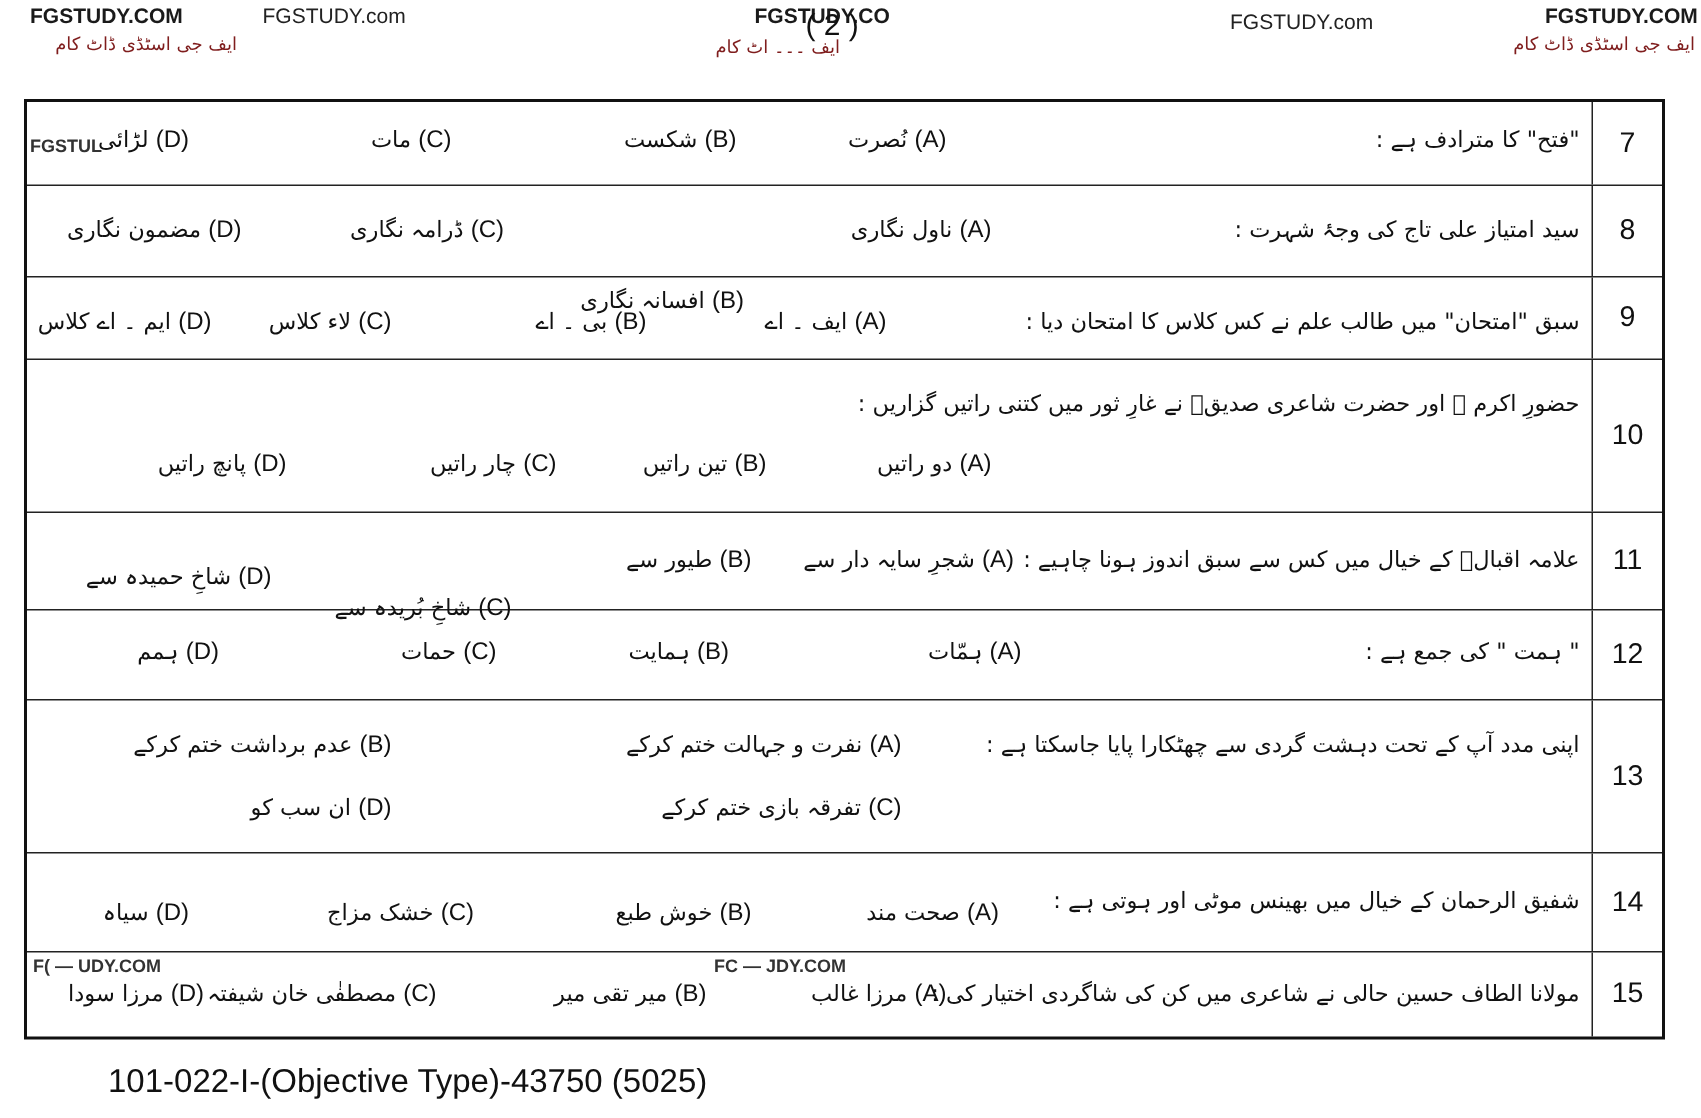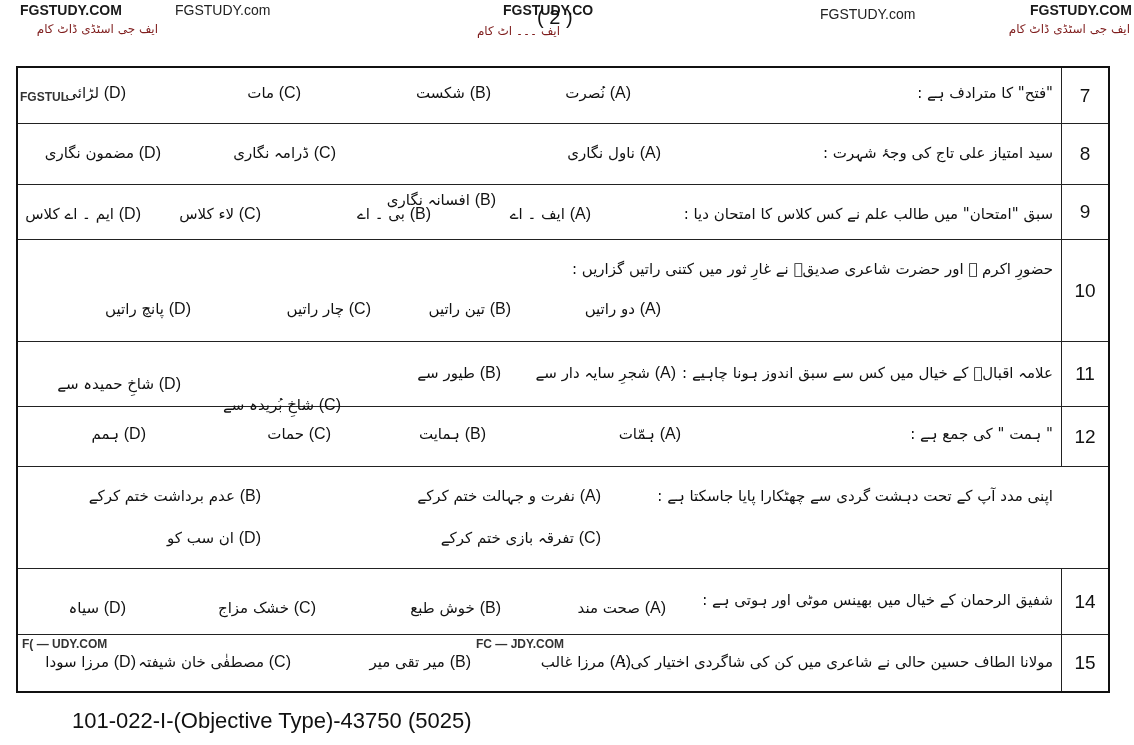--- a/index.html
+++ b/index.html
@@ -95,20 +95,21 @@
     <div class="body">
       <div class="stmt" style="top:18px;">" ہمت " کی جمع ہے :</div>
       <div class="opt" style="right:380px;top:18px;margin-left:33px;"><span class="lbl">(A)</span> <span>ہمّات</span></div>
       <div class="opt" style="right:575px;top:18px;"><span class="lbl">(B)</span> <span>ہمایت</span></div>
       <div class="opt" style="right:730px;top:18px;"><span class="lbl">(C)</span> <span>حمات</span></div>
       <div class="opt" style="right:915px;top:18px;"><span class="lbl">(D)</span> <span>ہمم</span></div>
     </div>
   </div>
 
   <div class="row" style="height:102px;">
+    <div class="num">13</div>
     <div class="body">
       <div class="stmt" style="top:20px;">اپنی مدد آپ کے تحت دہشت گردی سے چھٹکارا پایا جاسکتا ہے :</div>
       <div class="opt" style="right:460px;top:20px;"><span class="lbl">(A)</span> <span>نفرت و جہالت ختم کرکے</span></div>
       <div class="opt" style="right:800px;top:20px;"><span class="lbl">(B)</span> <span>عدم برداشت ختم کرکے</span></div>
       <div class="opt" style="right:460px;top:62px;"><span class="lbl">(C)</span> <span>تفرقہ بازی ختم کرکے</span></div>
       <div class="opt" style="right:800px;top:62px;"><span class="lbl">(D)</span> <span>ان سب کو</span></div>
     </div>
   </div>
 
   <div class="row" style="height:66px;">

